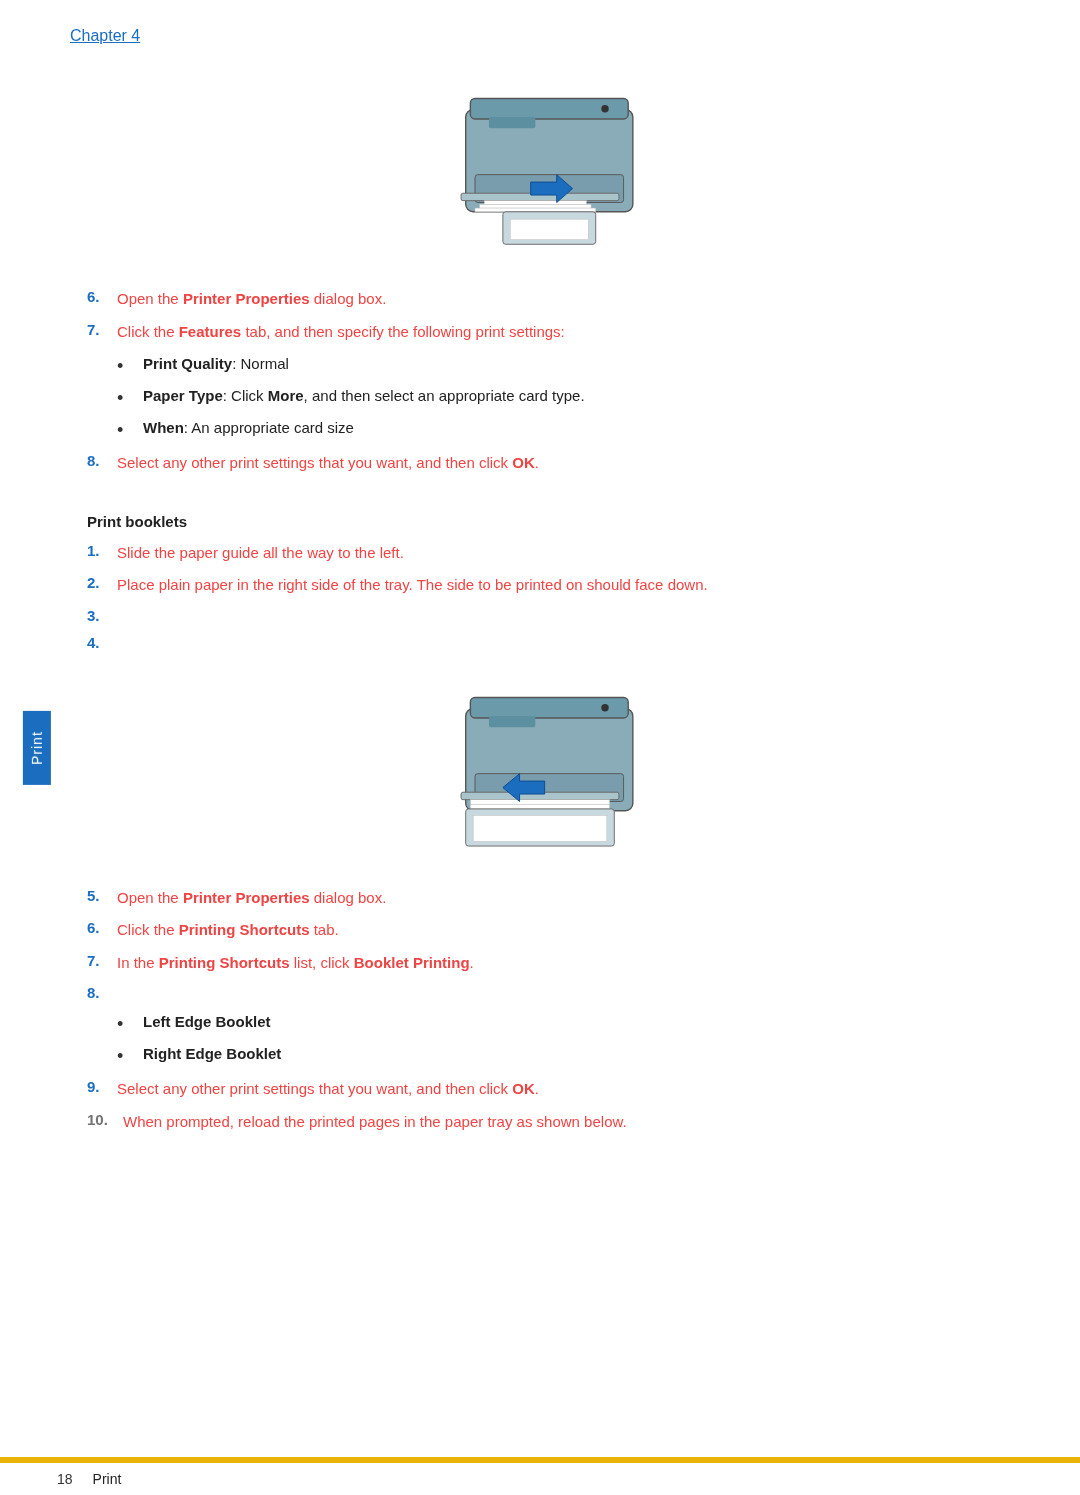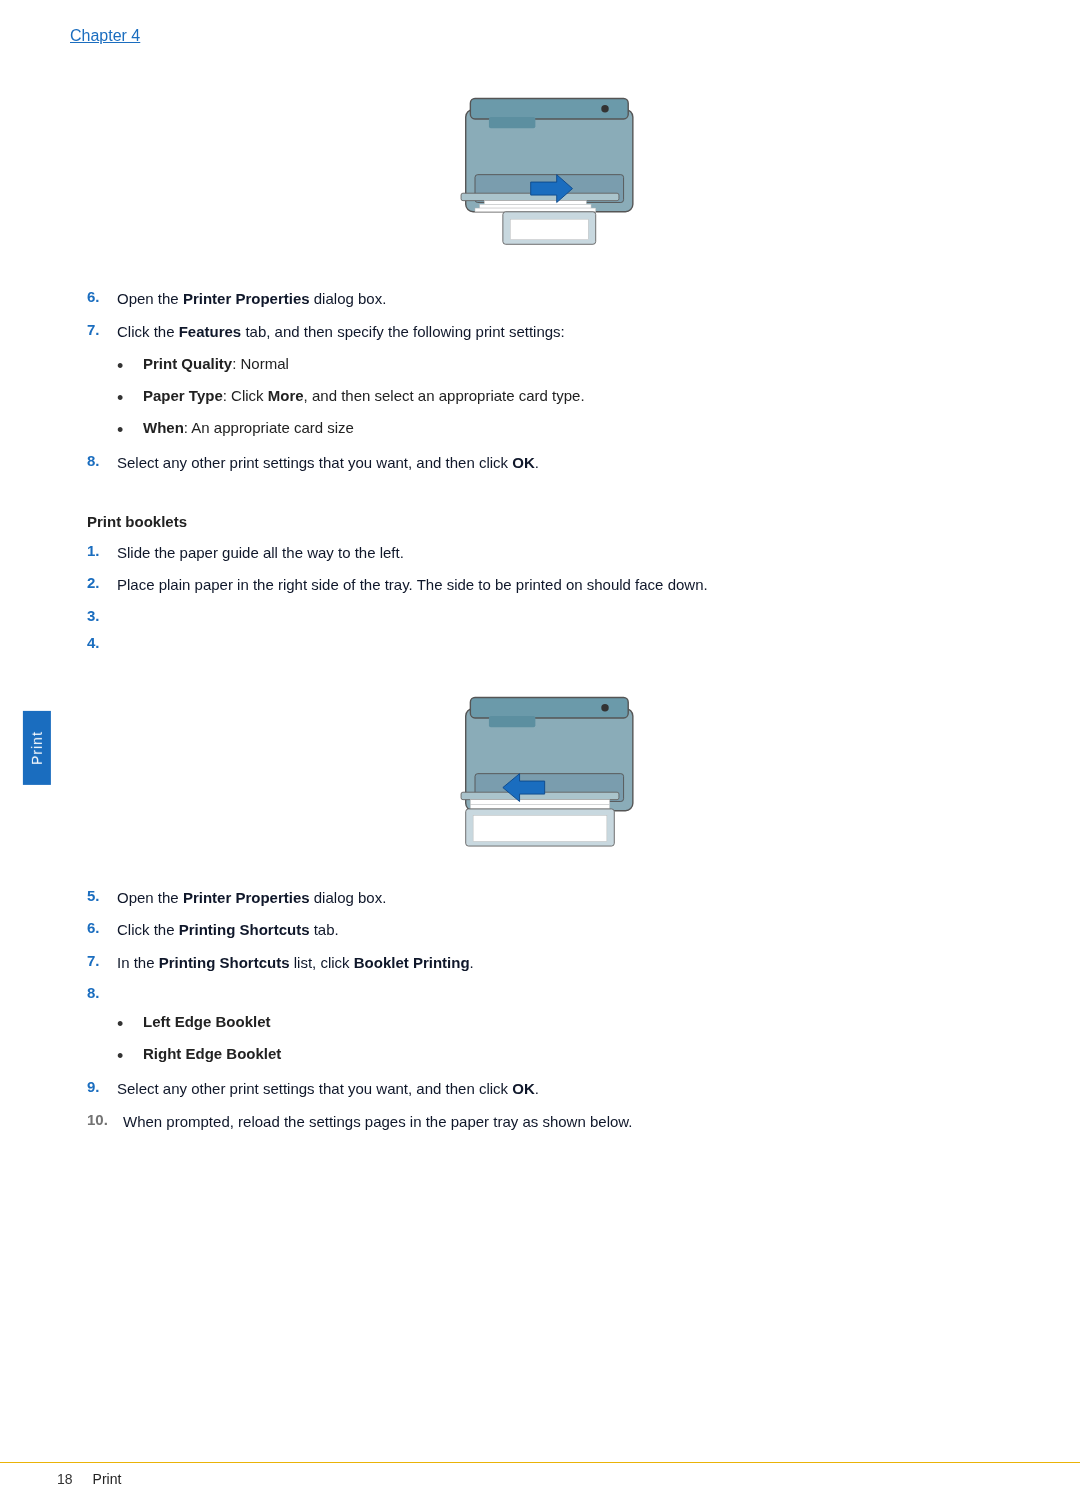--- a/index.html
+++ b/index.html
@@ -70,21 +70,21 @@
     .step-num {
       color: #1a6dbf;
       font-weight: bold;
       font-size: 15px;
       min-width: 30px;
       flex-shrink: 0;
     }
 
     .step-text {
       font-size: 15px;
-      color: #0f172a;
+      color: #ef4444;
       line-height: 1.5;
     }
 
     .step-text b {
       font-weight: bold;
     }
 
     .sub-bullets {
       list-style: none;
       margin-top: 5px;
@@ -117,21 +117,21 @@
       display: flex;
       justify-content: center;
       margin: 28px 0;
     }
 
     .footer-bar {
       position: absolute;
       bottom: 0;
       left: 0;
       right: 0;
-      border-top: 1px solid #eab308;
+      border-top: 6px solid #eab308;
       display: flex;
       align-items: center;
       padding: 8px 57px;
       font-size: 14px;
       color: #333;
     }
 
     .footer-page {
       margin-right: 20px;
     }
@@ -285,21 +285,21 @@
       </li>
     </ul>
 
     <div class="step" style="margin-top:8px;">
       <span class="step-num" style="color:#1a6dbf;">9.</span>
       <span class="step-text">Select any other print settings that you want, and then click <b>OK</b>.</span>
     </div>
 
     <div class="step">
       <span class="step-num" style="color:#737373; min-width:36px;">10.</span>
-      <span class="step-text">When prompted, reload the settings pages in the paper tray as shown below.</span>
+      <span class="step-text">When prompted, reload the printed pages in the paper tray as shown below.</span>
     </div>
 
   </div>
 
 </div>
 
 <div class="footer-bar">
   <span class="footer-page">18</span>
   <span class="footer-section">Print</span>
 </div>

